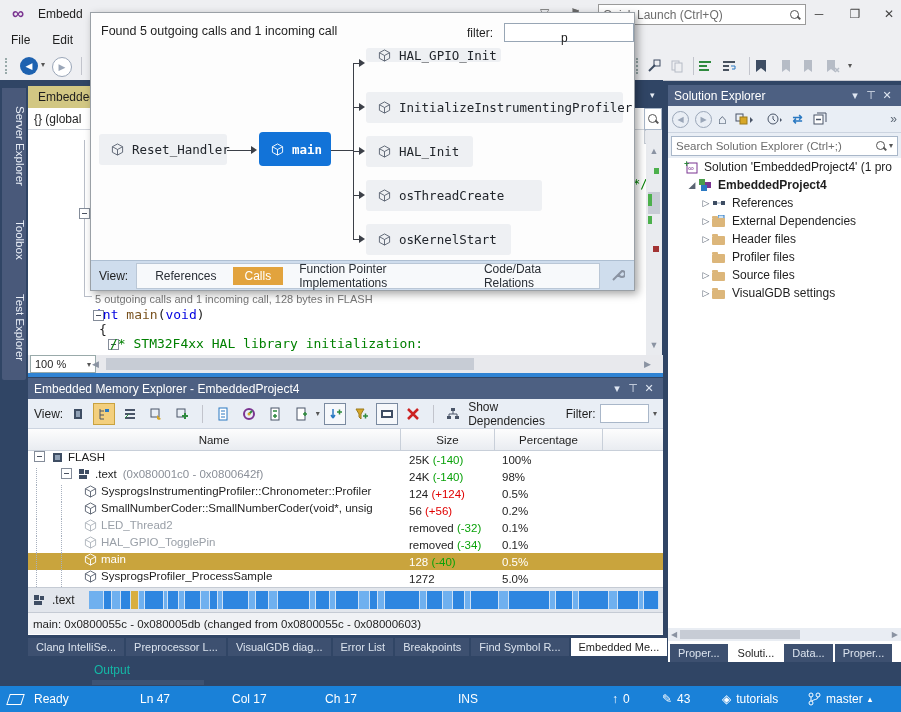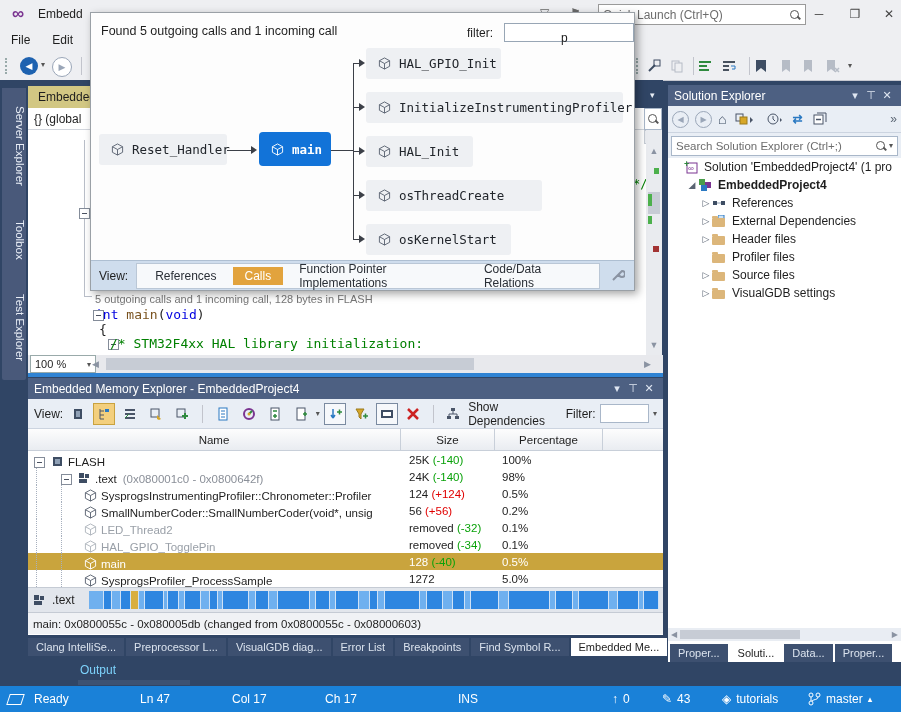--- a/index.html
+++ b/index.html
@@ -92,35 +92,35 @@
   .eme{left:28px;top:378px;width:635px;height:257px;background:#fff;}
   .eme-toolbar{height:30px;background:#e9eef5;display:flex;align-items:center;gap:4px;padding:0 6px;border-bottom:1px solid #ccd4e0;box-sizing:border-box;}
   .tbi{width:20px;height:20px;display:inline-flex;align-items:center;justify-content:center;border:1px solid transparent;flex:none;}
   .tbi.toggled{background:#f3cf7d;border-color:#c9a23f;}
   .tbi.framed{border-color:#7a8aa0;background:#f6f8fb;}
   .eme-filter-box{width:96px;height:17px;background:#fff;border:1px solid #a9b7c9;}
   .thead{height:21px;display:flex;background:linear-gradient(#fdfdfd,#e9ecf1);border-bottom:1px solid #c8cfd9;}
   .th{border-right:1px solid #c8cfd9;display:flex;align-items:center;justify-content:center;font-size:11.5px;}
   .mrow{height:17px;display:flex;align-items:center;font-size:11.5px;white-space:nowrap;}
   .mrow.sel{background:#c9a43d;color:#fff;}
-  .mrow .namecell{width:372px;display:flex;align-items:flex-end;overflow:hidden;flex:none;height:100%;}
+  .mrow .namecell{width:372px;display:flex;align-items:flex-start;overflow:hidden;flex:none;height:100%;}
   .mrow .szcell{width:93px;flex:none;padding-left:9px;box-sizing:border-box;}
   .mrow .pctcell{width:107px;flex:none;padding-left:9px;box-sizing:border-box;}
   .guide{width:16px;height:100%;border-left:1px dotted #a7b0be;flex:none;margin-left:8px;}
   .d-green{color:#0aa20a;} .d-red{color:#e00000;}
   .dim{color:#9aa0a8;}
   .addr{color:#8a8f98;margin-left:6px;}
   .emev{left:650px;width:13px;background:#e9edf3;}
   .membar-strip{height:24px;background:#e2e6ec;display:flex;align-items:center;border-top:1px solid #c5cbd4;}
   .membar{flex:1;height:18px;background:#cfe2f6;display:flex;margin-right:4px;}
   .seg{height:100%;margin-right:1px;}
   .seg.l{background:#6fb0ef;} .seg.d{background:#2e86e0;} .seg.g{background:#d9ae3e;}
   .memstatus{height:21px;background:#f0f2f5;border-top:1px solid #c5cbd4;display:flex;align-items:center;padding-left:5px;font-size:11.5px;}
   
-  .outstrip{left:14px;top:658px;width:873px;height:28px;background:#304565;color:#7dd3fc;}
+  .outstrip{left:28px;top:658px;width:873px;height:28px;background:#304565;color:#14b8a6;}
   .statusbar{left:0;top:686px;width:901px;height:26px;background:#1a81d8;color:#fff;display:flex;align-items:center;font-size:12px;}
   .sb{position:absolute;top:0;height:26px;display:flex;align-items:center;gap:5px;}
   .pgram{width:13px;height:9px;border:1.5px solid #fff;transform:skewX(-18deg);}
   .frag-p{left:561px;top:31px;z-index:60;color:#1e1e1e;}
   svg{display:block;}
 </style>
 </head>
 <body>
 
 <div class="win">
@@ -712,21 +712,21 @@
             </svg>
           </span>
           <span>main</span>
         </div>
         <div class="edge" style="left: 136px; top: 137px; width: 24px; height: 1px;"></div>
         <div class="arrowhead" style="left: 160px; top: 133px;"></div>
         <div class="edge" style="left: 240px; top: 137px; width: 22px; height: 1px;"></div>
         <div class="edge" style="left: 262px; top: 50px; width: 1px; height: 177px;"></div>
         <div class="edge" style="left: 262px; top: 50px; width: 6px; height: 1px;"></div>
         <div class="arrowhead" style="left: 268px; top: 46px;"></div>
-        <div class="gnode" style="left: 275px; top: 35px; width: 135px; height: 31px;">
+        <div class="gnode" style="left: 275px; top: 35px; width: 135px; height: 14px;">
           <span>
             <svg width="13" height="13" viewBox="0 0 14 14">
               <path d="M7 1 12.5 4 12.5 10 7 13 1.5 10 1.5 4Z M1.5 4 7 7 12.5 4 M7 7 7 13" fill="none" stroke="#5a6270"></path>
             </svg>
           </span>
           <span>HAL_GPIO_Init</span>
         </div>
         <div class="edge" style="left: 262px; top: 94px; width: 6px; height: 1px;"></div>
         <div class="arrowhead" style="left: 268px; top: 90px;"></div>
         <div class="gnode" style="left: 275px; top: 79px; width: 257px; height: 31px;">

